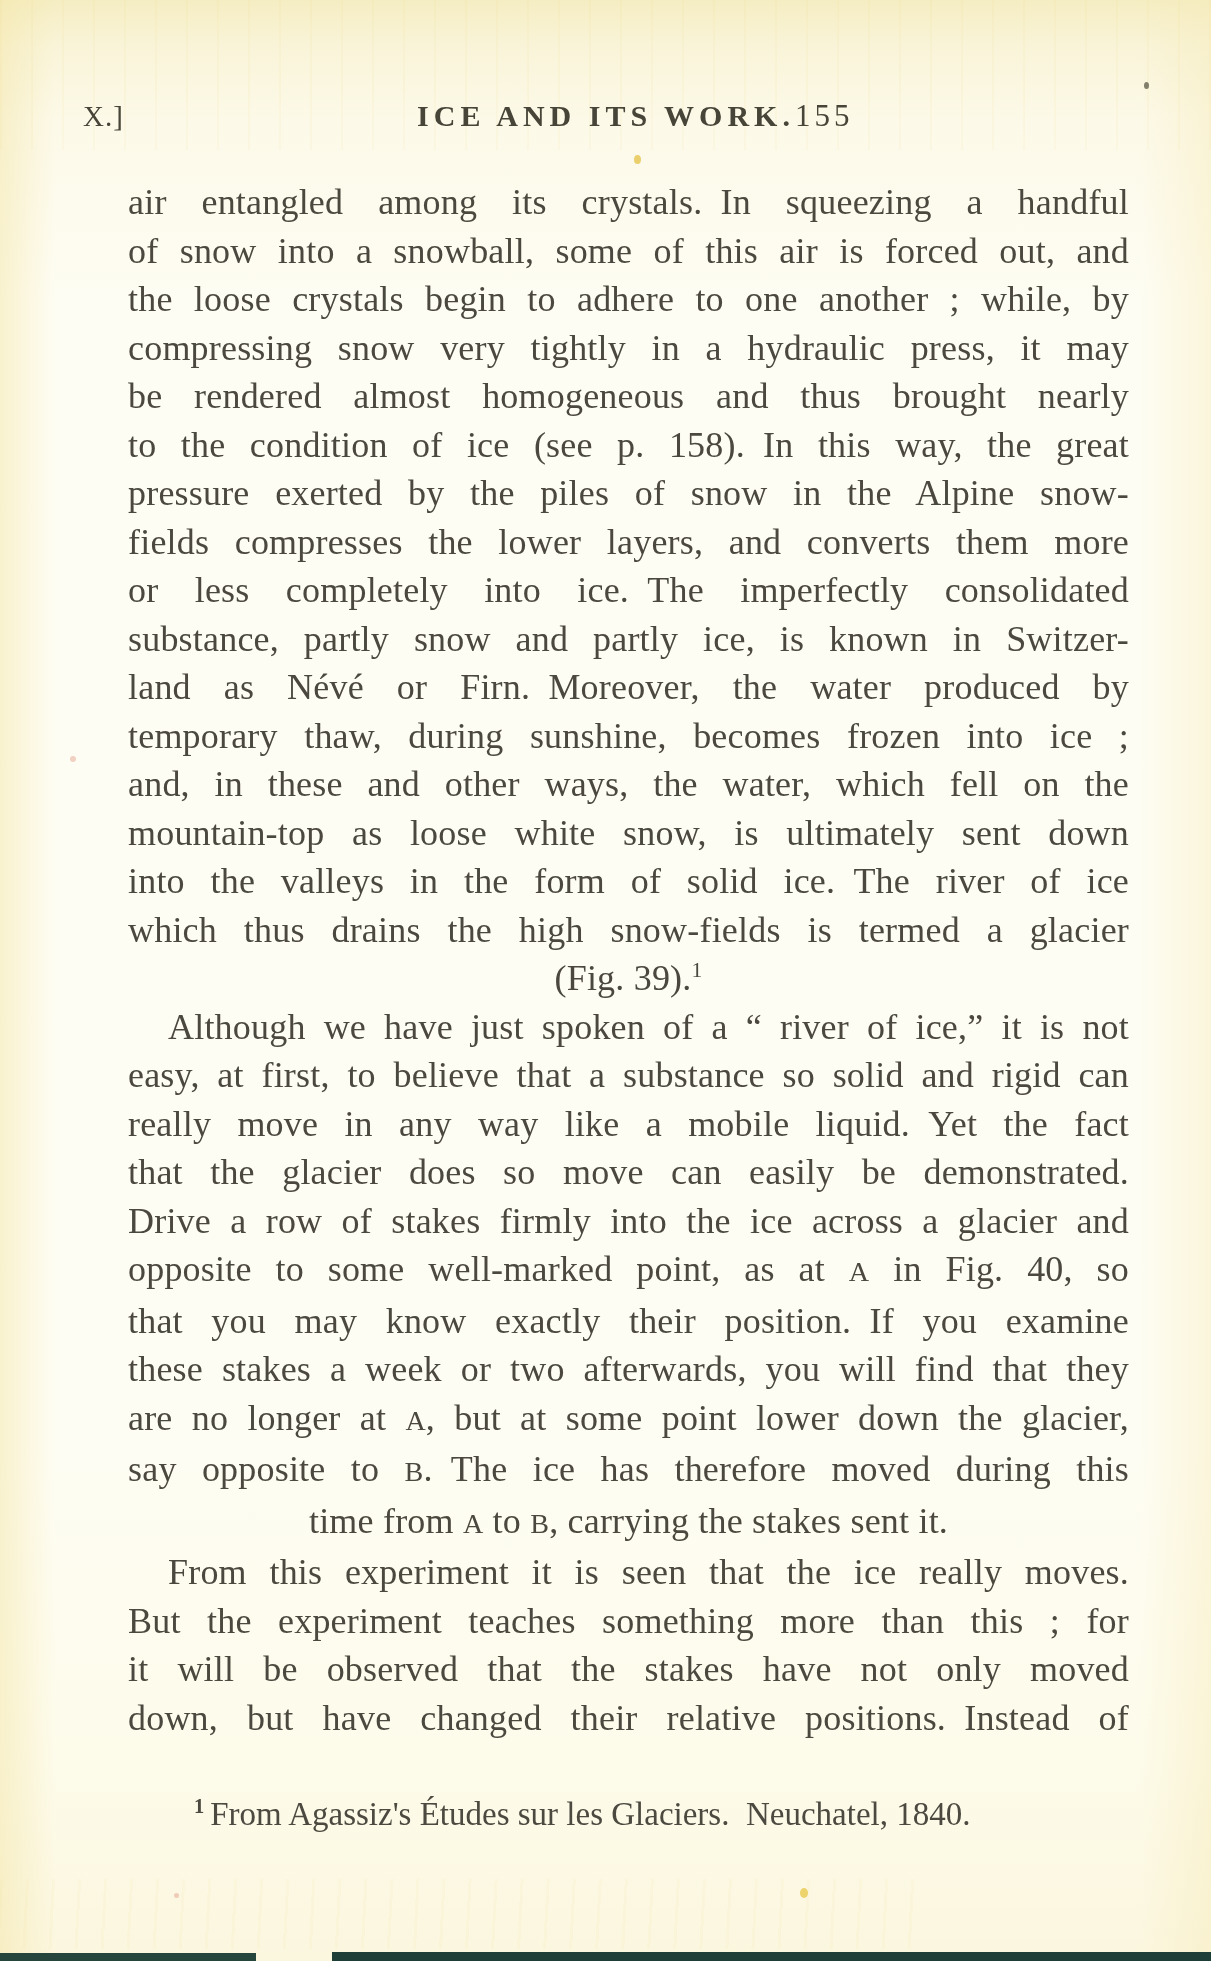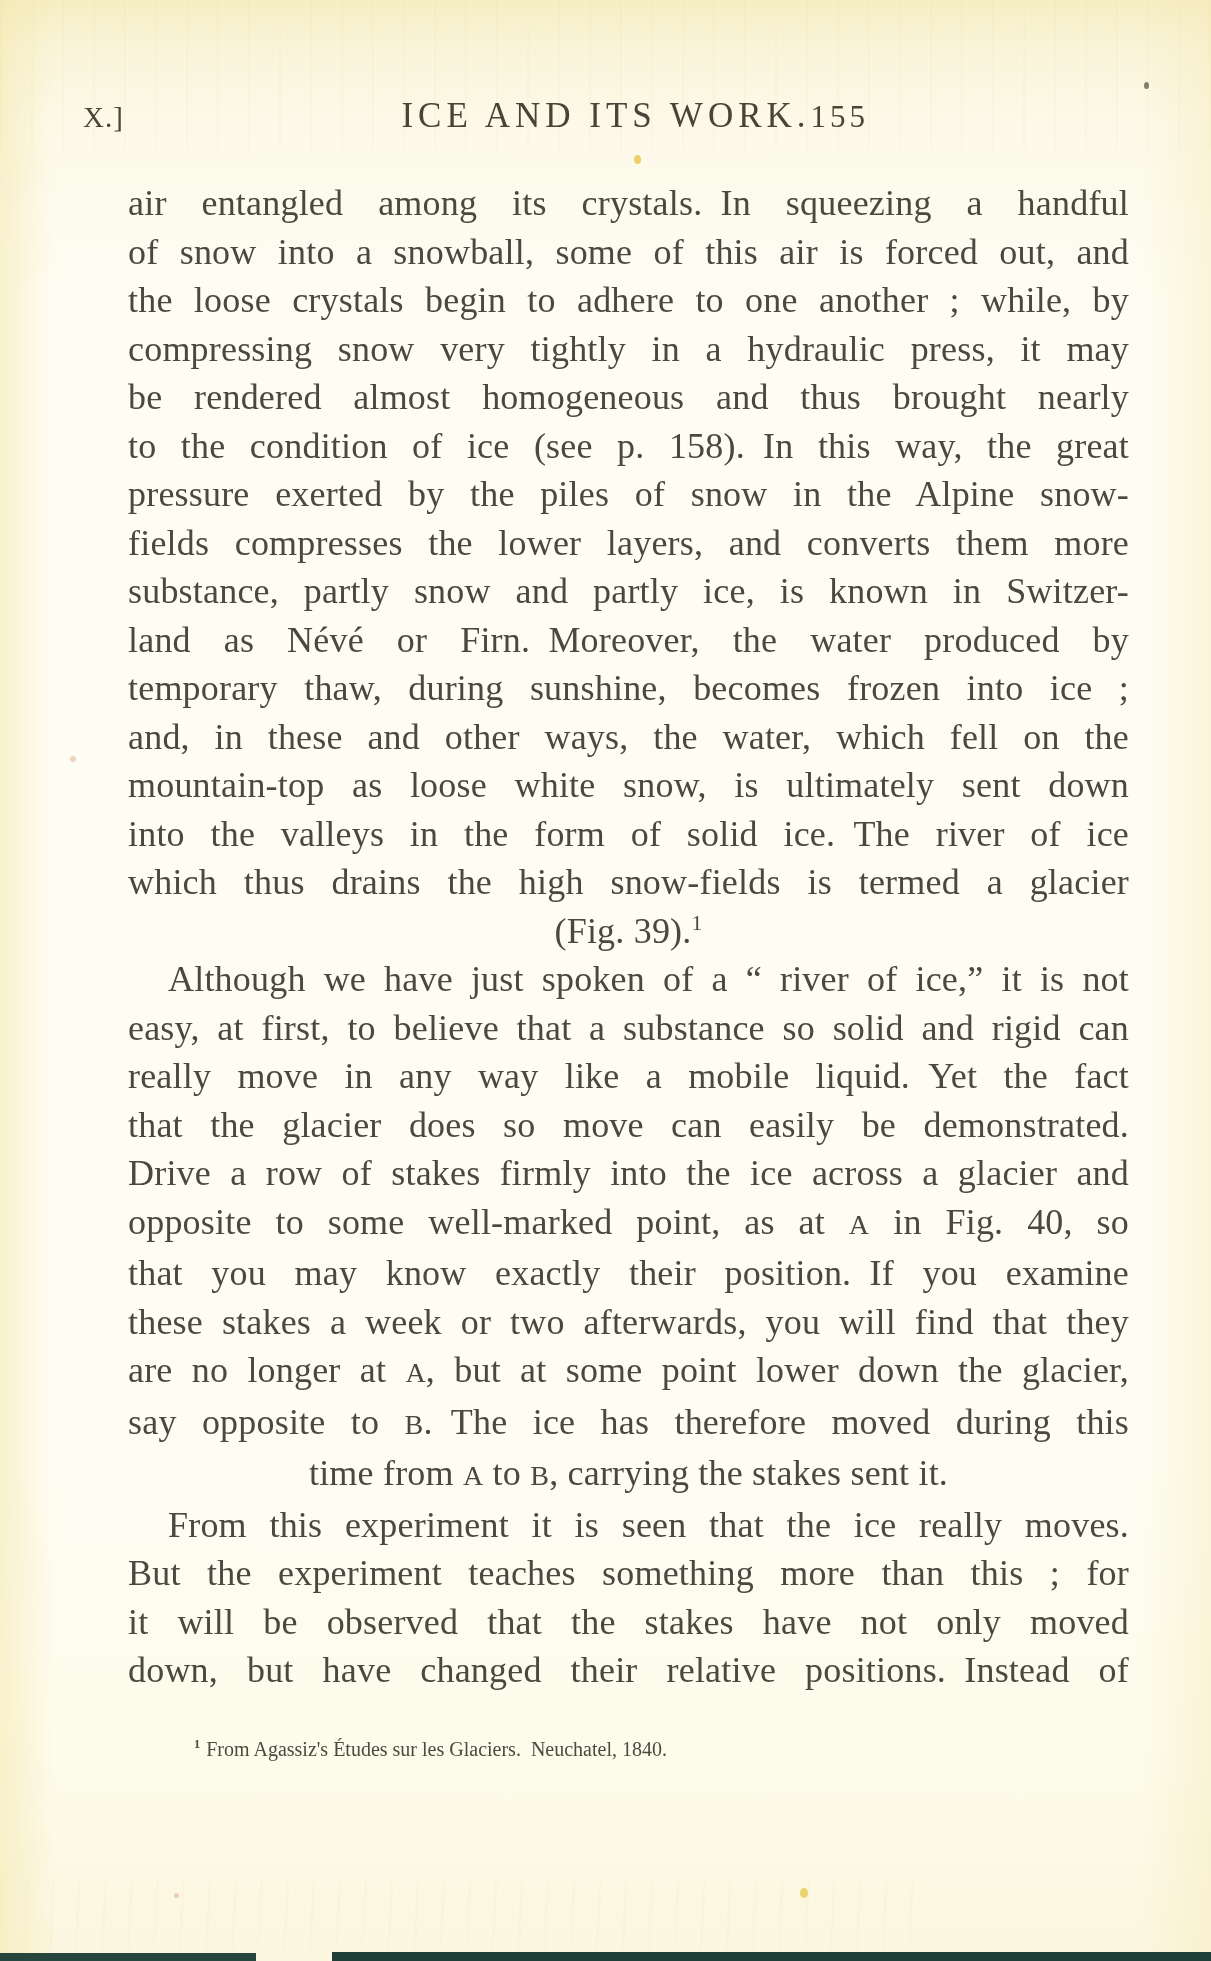--- a/index.html
+++ b/index.html
@@ -14,31 +14,31 @@
                       #fefdf3 74%,#fdfbea 90%,#fbf6de 100%);
   }
   .texture{position:absolute;left:0;top:0;width:100%;height:150px;opacity:.45;pointer-events:none;
     background:repeating-linear-gradient(90deg, rgba(236,214,130,.22) 0 2px, rgba(236,214,130,0) 2px 31px);}
   .texture-bottom{position:absolute;left:0;bottom:12px;width:920px;height:70px;opacity:.30;pointer-events:none;
     background:repeating-linear-gradient(93deg, rgba(236,214,130,.25) 0 3px, rgba(236,214,130,0) 3px 26px);}
   .page{position:absolute;left:83px;top:96px;width:1046px;}
   .header{display:grid;grid-template-columns:1fr auto 1fr;align-items:baseline;
     line-height:40px;margin-bottom:42px;color:#474538;}
   .sectmark{font-size:29px;letter-spacing:1px;}
-  .title{font-size:35px;letter-spacing:5px;white-space:nowrap;}
+  .title{font-size:30px;letter-spacing:5px;white-space:nowrap;font-weight:bold;}
   .pagenum{font-size:31px;letter-spacing:4px;margin-right:-16px;}
   .textblock{width:100%;}
   .line{font-size:36px;line-height:48.5px;letter-spacing:.2px;white-space:normal;margin-left:45px;}
   .just{text-align:justify;text-align-last:justify;}
   .endline{text-align:center;}
   .indent{text-indent:40px;}
   .i{}
   .sc{font-size:.78em;}
   .sup{font-size:.60em;vertical-align:super;line-height:0;}
-  .footnote{margin-top:36px;padding-left:111px;font-size:20px;line-height:36px;color:#4c4a40;}
+  .footnote{margin-top:54px;padding-left:111px;font-size:33px;line-height:36px;color:#4c4a40;}
   .fnmark{font-size:.62em;vertical-align:super;line-height:0;font-weight:bold;margin-right:6px;}
   .speck{position:absolute;border-radius:50%;pointer-events:none;}
   .bar{position:absolute;bottom:0;pointer-events:none;}
 </style>
 </head>
 <body>
 
 <div class="texture"></div>
 <div class="texture-bottom"></div>
 
@@ -52,20 +52,21 @@
   <div class="textblock">
       <div>
         <div class="line just"><span>air entangled among its crystals. In squeezing a handful</span></div>
         <div class="line just"><span>of snow into a snowball, some of this air is forced out, and</span></div>
         <div class="line just"><span>the loose crystals begin to adhere to one another ; while, by</span></div>
         <div class="line just"><span>compressing snow very tightly in a hydraulic press, it may</span></div>
         <div class="line just"><span>be rendered almost homogeneous and thus brought nearly</span></div>
         <div class="line just"><span>to the condition of ice (see p. 158). In this way, the great</span></div>
         <div class="line just"><span>pressure exerted by the piles of snow in the Alpine snow-</span></div>
         <div class="line just"><span>fields compresses the lower layers, and converts them more</span></div>
+        <div class="line just"><span>or less completely into ice. The imperfectly consolidated</span></div>
         <div class="line just"><span>substance, partly snow and partly ice, is known in Switzer-</span></div>
         <div class="line just"><span>land as </span><span class="i">Névé</span><span> or </span><span class="i">Firn.</span><span> Moreover, the water produced by</span></div>
         <div class="line just"><span>temporary thaw, during sunshine, becomes frozen into ice ;</span></div>
         <div class="line just"><span>and, in these and other ways, the water, which fell on the</span></div>
         <div class="line just"><span>mountain-top as loose white snow, is ultimately sent down</span></div>
         <div class="line just"><span>into the valleys in the form of solid ice. The river of ice</span></div>
         <div class="line just"><span>which thus drains the high snow-fields is termed a </span><span class="i">glacier</span></div>
         <div class="line endline"><span>(Fig. 39).</span><span class="sup">1</span></div>
       </div>
       <div>

